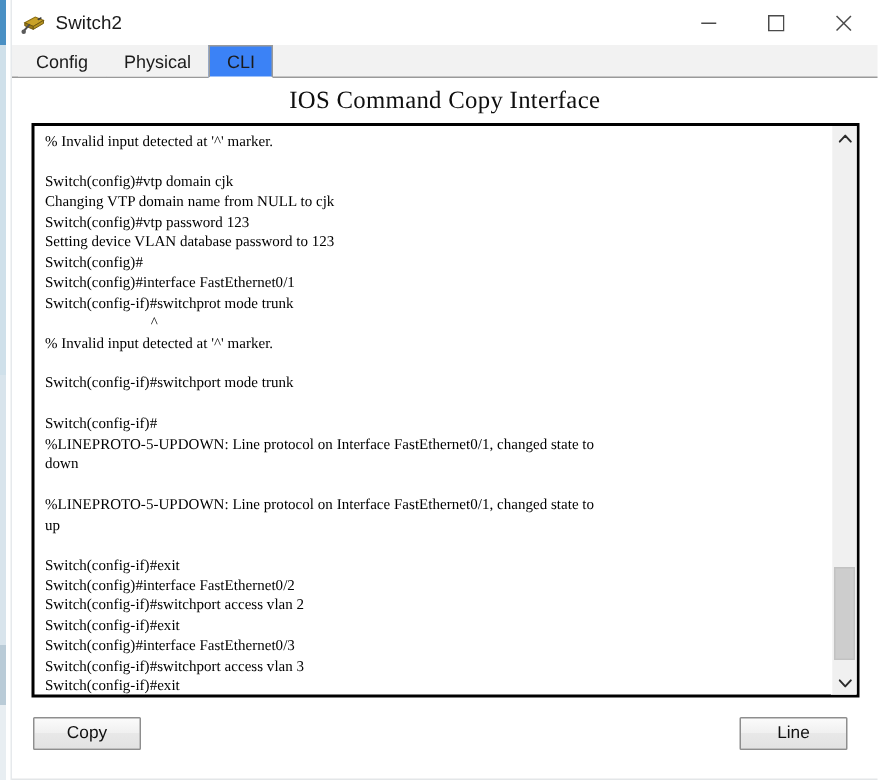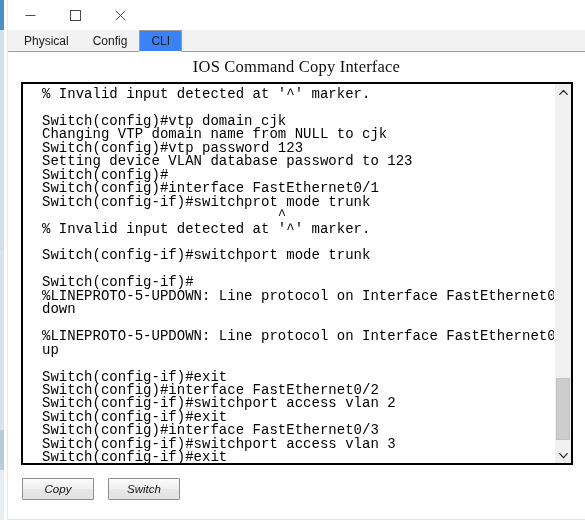--- a/index.html
+++ b/index.html
@@ -169,24 +169,24 @@
     width: 552px;
     height: 383px;
     border: 2px solid #000000;
     background: #ffffff;
     box-sizing: border-box;
     display: flex;
   }
   #terminal-output {
     flex: 1 1 auto;
     overflow: hidden;
-    padding: 4px 0 0 19px;
-    box-sizing: border-box;
-    font-family: Liberation Mono, monospace;
-    font-size: 14px;
+    padding: 4px 0 0 7px;
+    box-sizing: border-box;
+    font-family: Liberation Serif, serif;
+    font-size: 10px;
     line-height: 13.45px;
     color: #000000;
     white-space: pre;
     letter-spacing: .02px;
   }
   #terminal-output .ln { min-height: 13.45px; }
 
   
   #terminal-scrollbar {
     flex: 0 0 17px;
@@ -224,25 +224,24 @@
   }
 
   
   #button-row {
     position: absolute;
     left: 0;
     top: 422px;
     width: 577px;
     height: 30px;
     display: flex;
-    justify-content: flex-start;
+    justify-content: space-between;
     align-items: center;
     padding-right: 20px;
     box-sizing: border-box;
-    font-style: italic;
   }
   .push-btn {
     width: 72px;
     height: 22px;
     margin-left: 14px;
     background: linear-gradient(to bottom, #fbfbfb 0%, #f0f0f0 48%, #e8e8e8 50%, #e2e2e2 100%);
     border: 1px solid #8e8e8e;
     border-radius: 1px;
     font-size: 11.5px;
     color: #101010;
@@ -266,20 +265,33 @@
 <body>
 
 <div id="app-window">
 
   <div class="left-edge-strip"></div>
   <div class="left-edge-strip2"></div>
 
   <div class="window-body">
 
     <div id="title-bar">
+      <div class="title-left">
+        <span class="app-icon">
+          <svg width="17" height="16" viewBox="0 0 17 16" xmlns="http://www.w3.org/2000/svg">
+            <path d="M2.5 7.2 L9.5 3.4 L15 5.6 L8.2 9.6 Z" fill="#c9a227" stroke="#8a6d12" stroke-width="0.7"></path>
+            <path d="M2.5 7.2 L8.2 9.6 L8.2 11.6 L2.5 9.2 Z" fill="#9c7b14" stroke="#6d560d" stroke-width="0.6"></path>
+            <path d="M8.2 9.6 L15 5.6 L15 7.6 L8.2 11.6 Z" fill="#b5921d" stroke="#6d560d" stroke-width="0.6"></path>
+            <path d="M5.5 8.6 L2.0 12.5" stroke="#4f4f4f" stroke-width="1.3" fill="none" stroke-linecap="round"></path>
+            <circle cx="1.8" cy="13.1" r="1.5" fill="#5a5a5a"></circle>
+            <path d="M11.5 5.0 L13.3 4.0" stroke="#3c3c3c" stroke-width="1" fill="none" stroke-linecap="round"></path>
+          </svg>
+        </span>
+        <span class="win-title">Switch2</span>
+      </div>
       <div class="win-controls">
         <div class="win-btn">
           <svg width="11" height="11" viewBox="0 0 11 11">
               <line x1="0.5" y1="5.5" x2="10.5" y2="5.5" stroke="currentColor" stroke-width="1"></line>
             </svg>
         </div>
         <div class="win-btn">
           <svg width="11" height="11" viewBox="0 0 11 11">
               <rect x="0.5" y="0.5" width="10" height="10" fill="none" stroke="currentColor" stroke-width="1"></rect>
             </svg>
@@ -287,22 +299,22 @@
         <div class="win-btn close">
           <svg width="11" height="11" viewBox="0 0 11 11">
               <line x1="0.7" y1="0.7" x2="10.3" y2="10.3" stroke="currentColor" stroke-width="1"></line>
               <line x1="10.3" y1="0.7" x2="0.7" y2="10.3" stroke="currentColor" stroke-width="1"></line>
             </svg>
         </div>
       </div>
     </div>
 
     <div id="tab-strip">
+      <div class="tab">Config</div>
       <div class="tab">Physical</div>
-      <div class="tab">Config</div>
       <div class="tab active">CLI</div>
     </div>
 
     <div id="content-panel">
 
       <div id="panel-heading">IOS Command Copy Interface</div>
 
       <div id="terminal-wrap">
 
         <div id="terminal-output"><div class="ln">% Invalid input detected at '^' marker.</div><div class="ln">&nbsp;</div><div class="ln">Switch(config)#vtp domain cjk</div><div class="ln">Changing VTP domain name from NULL to cjk</div><div class="ln">Switch(config)#vtp password 123</div><div class="ln">Setting device VLAN database password to 123</div><div class="ln">Switch(config)#</div><div class="ln">Switch(config)#interface FastEthernet0/1</div><div class="ln">Switch(config-if)#switchprot mode trunk</div><div class="ln">                            ^</div><div class="ln">% Invalid input detected at '^' marker.</div><div class="ln">&nbsp;</div><div class="ln">Switch(config-if)#switchport mode trunk</div><div class="ln">&nbsp;</div><div class="ln">Switch(config-if)#</div><div class="ln">%LINEPROTO-5-UPDOWN: Line protocol on Interface FastEthernet0/1, changed state to</div><div class="ln">down</div><div class="ln">&nbsp;</div><div class="ln">%LINEPROTO-5-UPDOWN: Line protocol on Interface FastEthernet0/1, changed state to</div><div class="ln">up</div><div class="ln">&nbsp;</div><div class="ln">Switch(config-if)#exit</div><div class="ln">Switch(config)#interface FastEthernet0/2</div><div class="ln">Switch(config-if)#switchport access vlan 2</div><div class="ln">Switch(config-if)#exit</div><div class="ln">Switch(config)#interface FastEthernet0/3</div><div class="ln">Switch(config-if)#switchport access vlan 3</div><div class="ln">Switch(config-if)#exit</div></div>
@@ -320,20 +332,20 @@
             <svg width="9" height="7" viewBox="0 0 9 7">
                 <path d="M0.8 1.6 L4.5 5.6 L8.2 1.6" fill="none" stroke="#2b2b2b" stroke-width="1.3" stroke-linecap="round" stroke-linejoin="round"></path>
               </svg>
           </div>
         </div>
 
       </div>
 
       <div id="button-row">
         <div class="push-btn">Copy</div>
-        <div class="push-btn">Switch</div>
+        <div class="push-btn">Line</div>
       </div>
 
     </div>
   </div>
 
   <div id="window-bottom-rule"></div>
 </div>
 
 </body></html>

